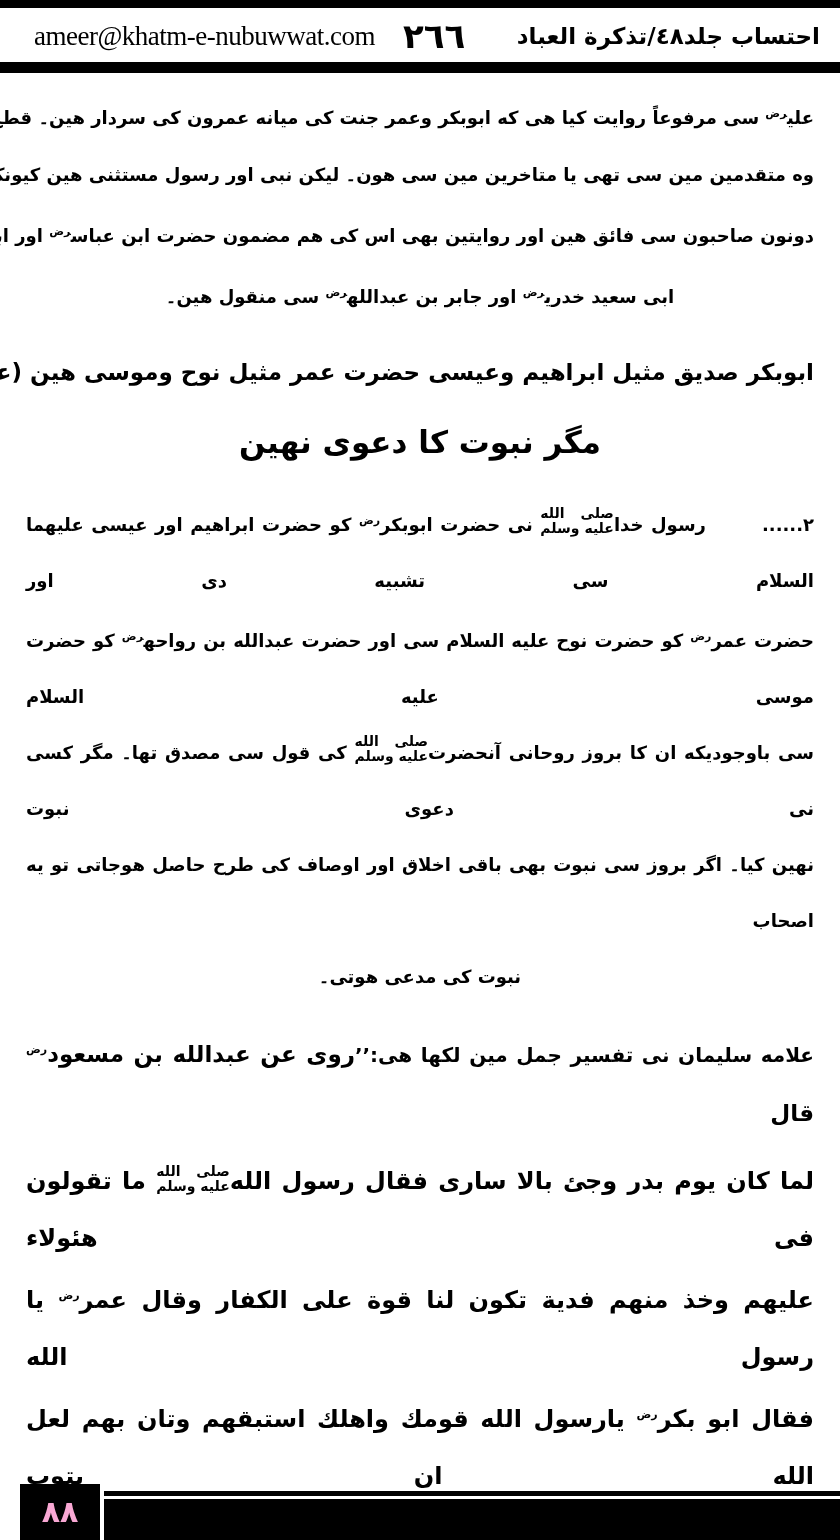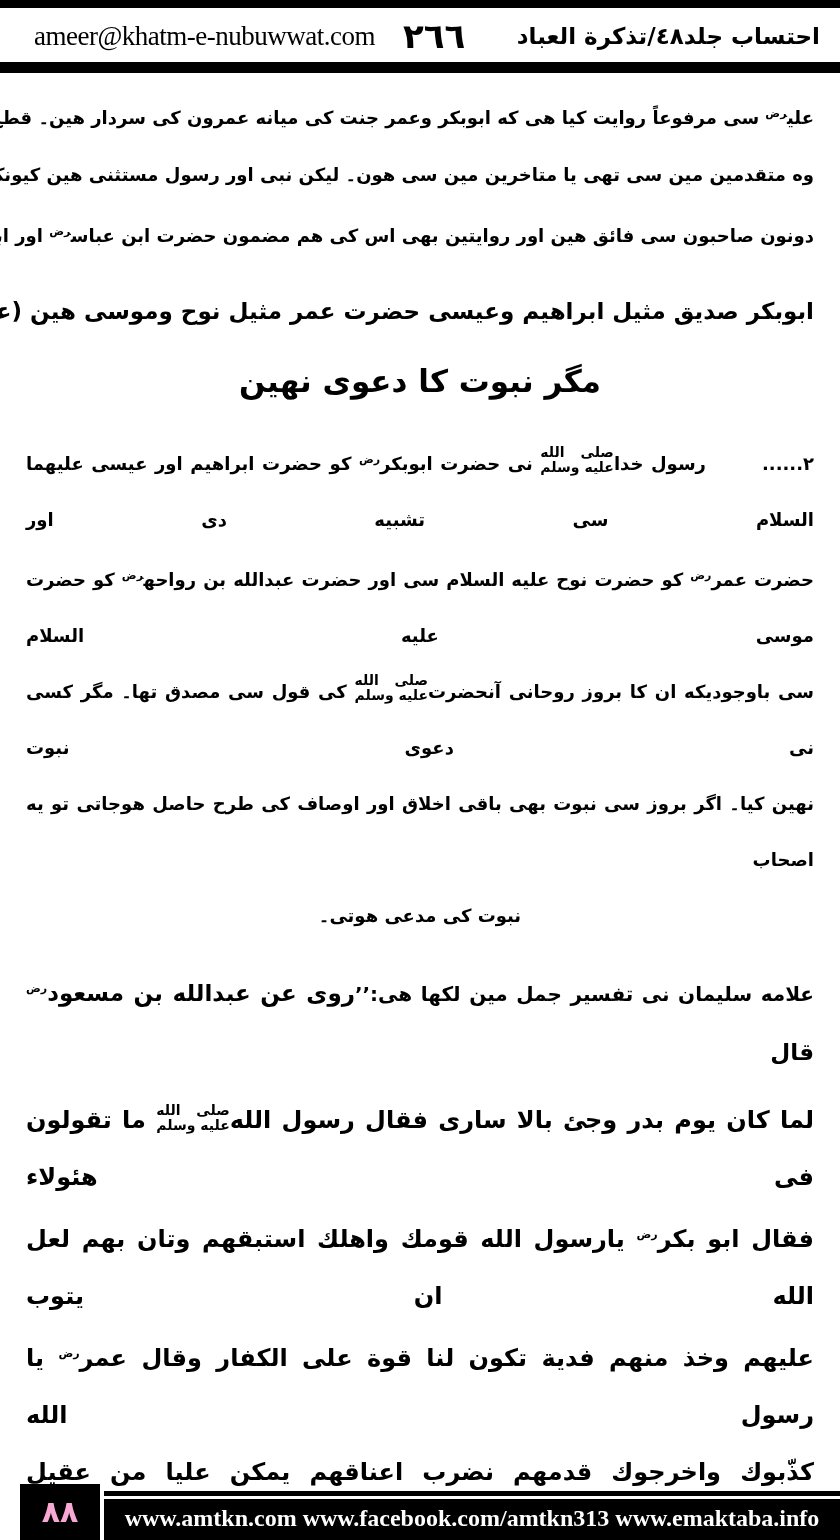--- a/index.html
+++ b/index.html
@@ -65,46 +65,46 @@
     <span class="booktitle">احتساب جلد٤٨/تذکرة العباد</span>
   </div>
 
   <div class="rule"></div>
 
   <main>
     <div class="urdu para1">
       <div class="ln">علی<span class="rz">رض</span> سى مرفوعاً روایت کیا هى که ابوبکر وعمر جنت کى میانه عمرون کى سردار هین۔ قطع نظر اس سى که</div>
       <div class="ln">وه متقدمین مین سى تهى یا متاخرین مین سى هون۔ لیکن نبی اور رسول مستثنی هین کیونکه وه ان</div>
       <div class="ln">دونون صاحبون سى فائق هین اور روایتین بهی اس کى هم مضمون حضرت ابن عباس<span class="rz">رض</span> اور ابن عمر اور</div>
+      <div class="ln c">ابی سعید خدری<span class="rz">رض</span> اور جابر بن عبدالله<span class="rz">رض</span> سى منقول هین۔</div>
     </div>
 
     <div class="urdu h1">ابوبکر صدیق مثیل ابراهیم وعیسی حضرت عمر مثیل نوح وموسی هین (علیهم السلام)</div>
     <div class="urdu h2">مگر نبوت کا دعوی نهین</div>
 
     <div class="urdu para2">
       <div class="ln"><span class="marker">٢......</span><span>رسول خدا<span class="saw">صلى الله<br>عليه وسلم</span> نى حضرت ابوبکر<span class="rz">رض</span> کو حضرت ابراهیم اور عیسی علیهما السلام سى تشبیه دی اور</span></div>
       <div class="ln">حضرت عمر<span class="rz">رض</span> کو حضرت نوح علیه السلام سى اور حضرت عبدالله بن رواحه<span class="rz">رض</span> کو حضرت موسی علیه السلام</div>
       <div class="ln">سى باوجودیکه ان کا بروز روحانی آنحضرت<span class="saw">صلى الله<br>عليه وسلم</span> کى قول سى مصدق تها۔ مگر کسی نى دعوی نبوت</div>
       <div class="ln">نهین کیا۔ اگر بروز سى نبوت بهی باقی اخلاق اور اوصاف کی طرح حاصل هوجاتی تو یه اصحاب</div>
       <div class="ln c">نبوت کى مدعی هوتى۔</div>
     </div>
 
     <div class="p3">
       <span class="urdu">علامه سلیمان نى تفسیر جمل مین لکها هى:’’</span><span class="ar arabic">روی عن عبدالله بن مسعود<span class="rz">رض</span> قال</span>
     </div>
 
     <div class="arabic arabicblock">
       <div class="ln">لما كان يوم بدر وجئ بالا سارى فقال رسول الله<span class="saw">صلى الله<br>عليه وسلم</span> ما تقولون فى هئولاء</div>
+      <div class="ln">عليهم وخذ منهم فدية تكون لنا قوة على الكفار وقال عمر<span class="rz">رض</span> يا رسول الله</div>
       <div class="ln">فقال ابو بكر<span class="rz">رض</span> يارسول الله قومك واهلك استبقهم وتان بهم لعل الله ان يتوب</div>
-      <div class="ln">عليهم وخذ منهم فدية تكون لنا قوة على الكفار وقال عمر<span class="rz">رض</span> يا رسول الله</div>
       <div class="ln">كذّبوك واخرجوك قدمهم نضرب اعناقهم يمكن عليا من عقيل فيضرب عنقه</div>
 
     </div>
   </main>
 
   <footer>
     <div class="pagebox">٨٨</div>
     <div class="linksbar">
       <div class="stripes"></div>
-      <div class="links">www.amtkn.com www.facebook.com/amtkn313 www.emaktaba.info</div>
     </div>
   </footer>
 </div>
 
 </body></html>

